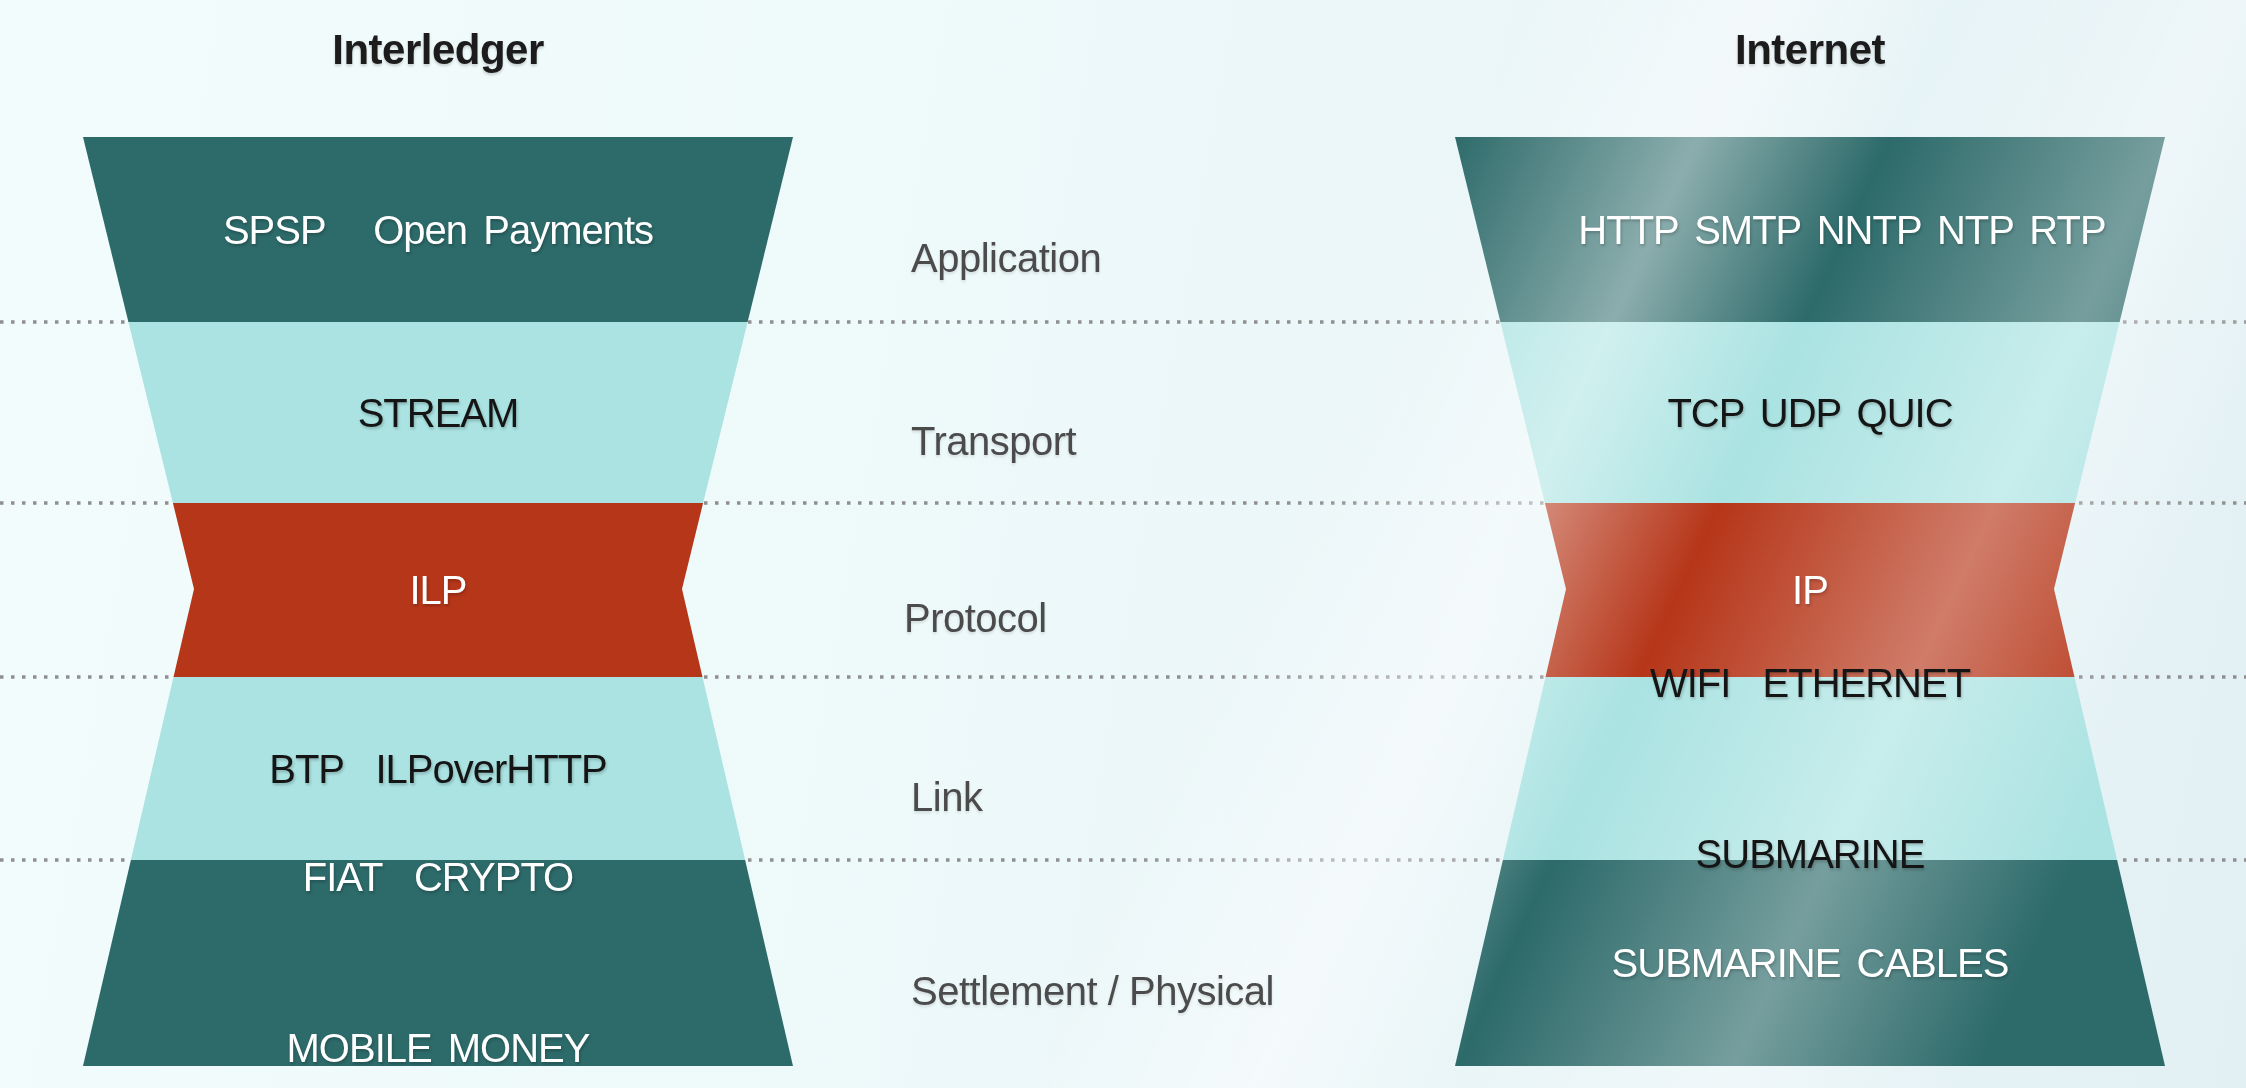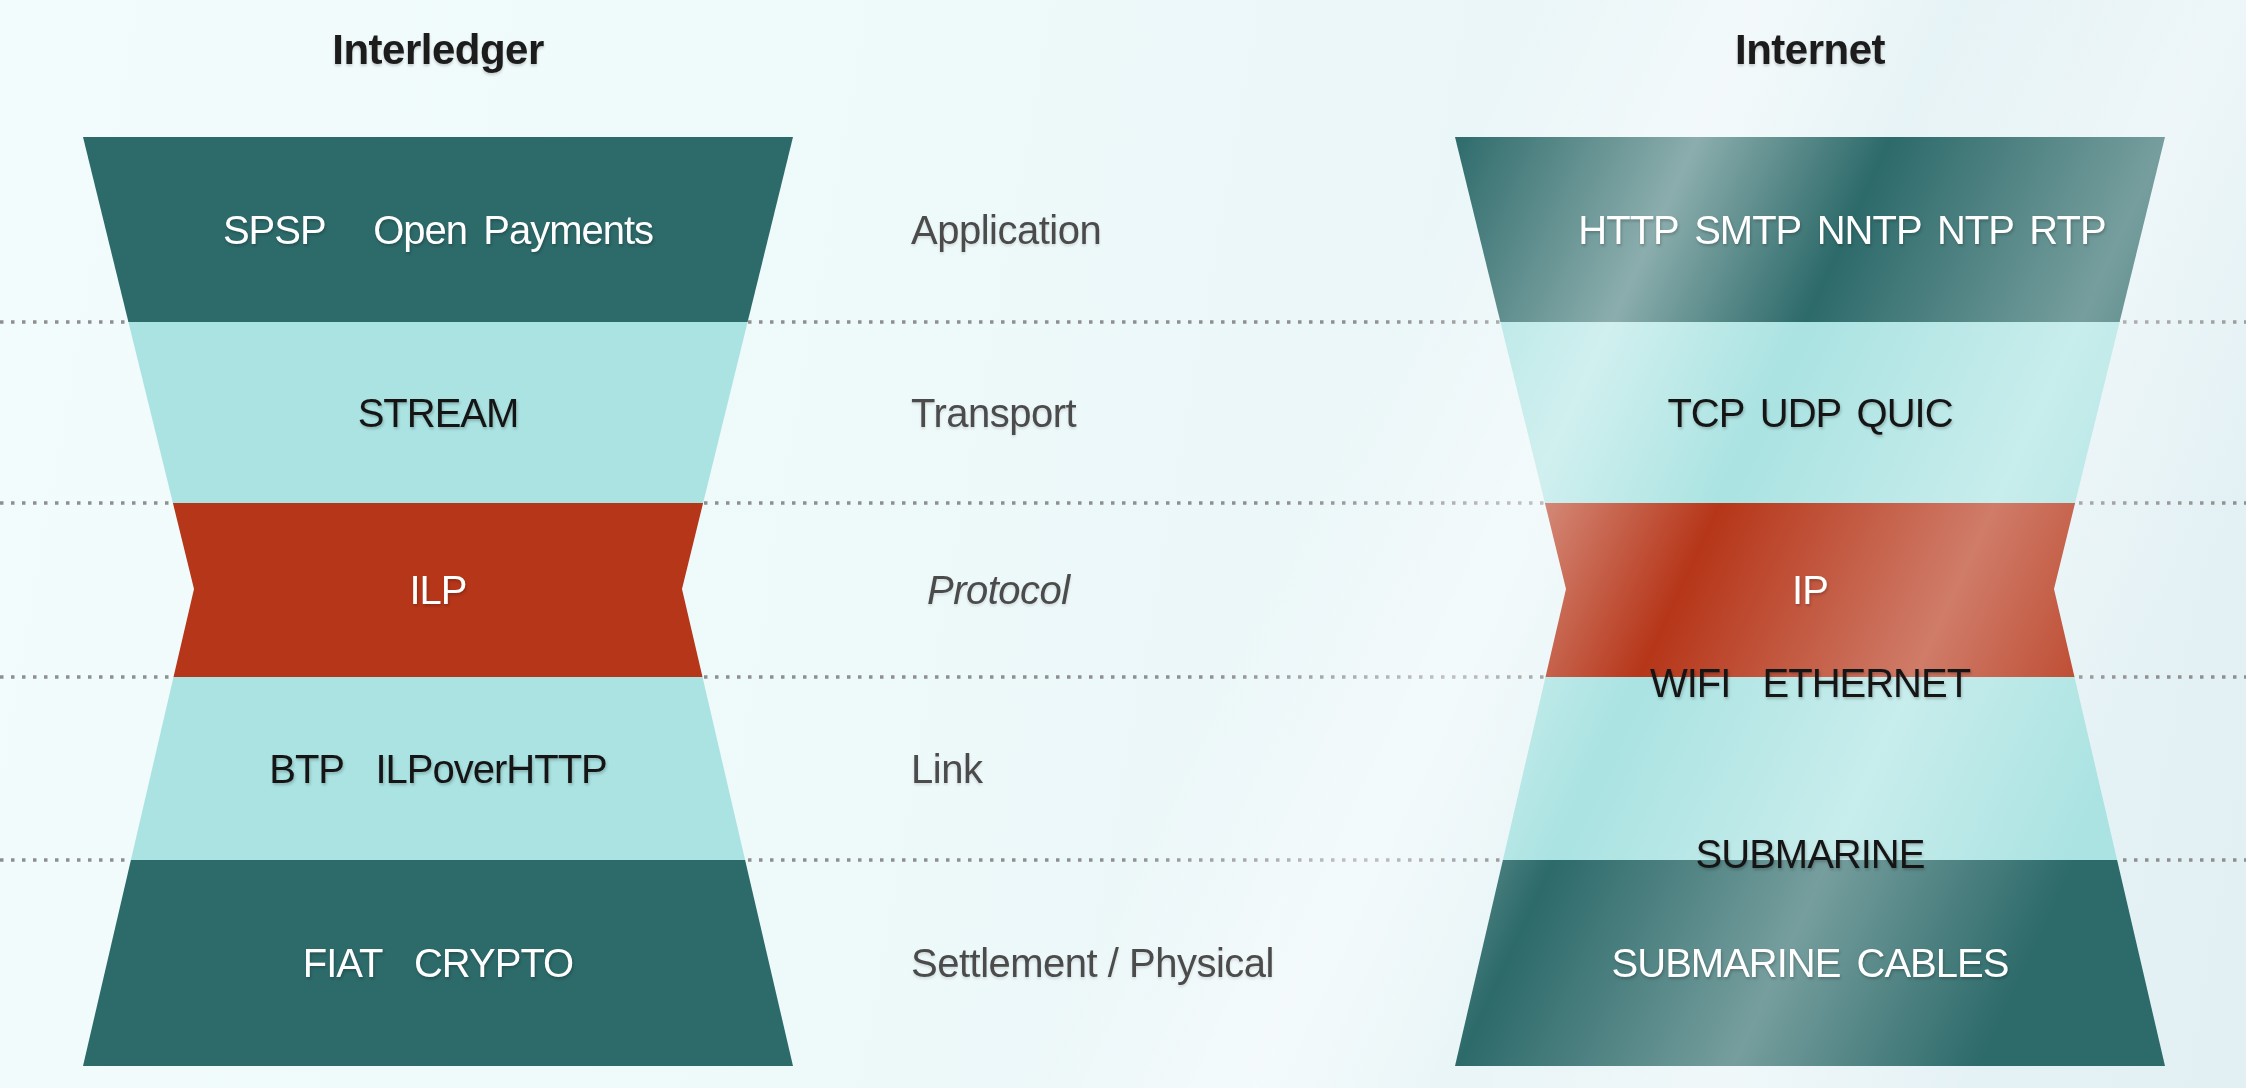--- a/index.html
+++ b/index.html
@@ -41,20 +41,21 @@
     z-index: 3;
   }
   .layer-label {
     position: absolute;
     transform: translateY(-50%);
     font-size: 40px;
     letter-spacing: -0.5px;
     white-space: pre;
     text-shadow: 0 2px 3px rgba(0,0,0,0.12);
     z-index: 3;
+    margin-top: 28px;
   }
   .content {
     position: absolute;
     transform: translate(-50%, -50%);
     text-align: center;
     font-size: 40px;
     letter-spacing: -1px;
     word-spacing: 6px;
     line-height: 57px;
     white-space: pre;
@@ -83,38 +84,39 @@
       <polygon points="1544.9,503 2075.1,503 2054,589 2074.5,677 1545.5,677 1566,589" fill="#b63619"></polygon>
       <polygon points="1545.5,677 2074.5,677 2117.1,860 1502.9,860" fill="#aae3e2"></polygon>
       <polygon points="1502.9,860 2117.1,860 2165,1066 1455,1066" fill="#2d6a6a"></polygon>
     </svg>
 
   <div class="col-title" style="left: 438px; color: rgb(28, 28, 28);">Interledger</div>
   <div class="col-title" style="left: 1810px; color: rgb(28, 28, 28);">Internet</div>
 
   <div class="layer-label" style="left: 911px; top: 229.5px; color: rgb(75, 75, 75);">Application</div>
   <div class="layer-label" style="left: 911px; top: 412.5px; color: rgb(75, 75, 75);">Transport</div>
-  <div class="layer-label" style="left: 927px; top: 590px; color: rgb(75, 75, 75); font-style: italic;">Protocol</div>
+  <div class="layer-label" style="left: 904px; top: 590px; color: rgb(75, 75, 75);">Protocol</div>
   <div class="layer-label" style="left: 911px; top: 768.5px; color: rgb(75, 75, 75); text-align: center;">Link</div>
   <div class="layer-label" style="left: 911px; top: 963px; color: rgb(75, 75, 75);">Settlement / Physical</div>
 
   <div class="content" style="left: 438px; top: 412.5px; color: rgb(21, 21, 21);">
     <span class="line">STREAM</span>
   </div>
   <div class="content" style="left: 438px; top: 229.5px; color: rgb(255, 255, 255);">
     <span class="line">SPSP   Open Payments</span>
   </div>
   <div class="content" style="left: 438px; top: 590px; color: rgb(255, 255, 255);">
     <span class="line">ILP</span>
   </div>
   <div class="content" style="left: 438px; top: 768.5px; color: rgb(21, 21, 21);">
     <span class="line">BTP  ILPoverHTTP</span>
   </div>
   <div class="content" style="left: 438px; top: 963px; color: rgb(255, 255, 255);">
     <span class="line">FIAT  CRYPTO</span>
+    <span class="line">MOBILE MONEY</span>
   </div>
 
   <div class="content" style="left: 1842px; top: 229.5px; color: rgb(255, 255, 255);">
     <span class="line">HTTP SMTP NNTP NTP RTP</span>
   </div>
   <div class="content" style="left: 1810px; top: 412.5px; color: rgb(21, 21, 21);">
     <span class="line">TCP UDP QUIC</span>
   </div>
   <div class="content" style="left: 1810px; top: 590px; color: rgb(255, 255, 255);">
     <span class="line">IP</span>

